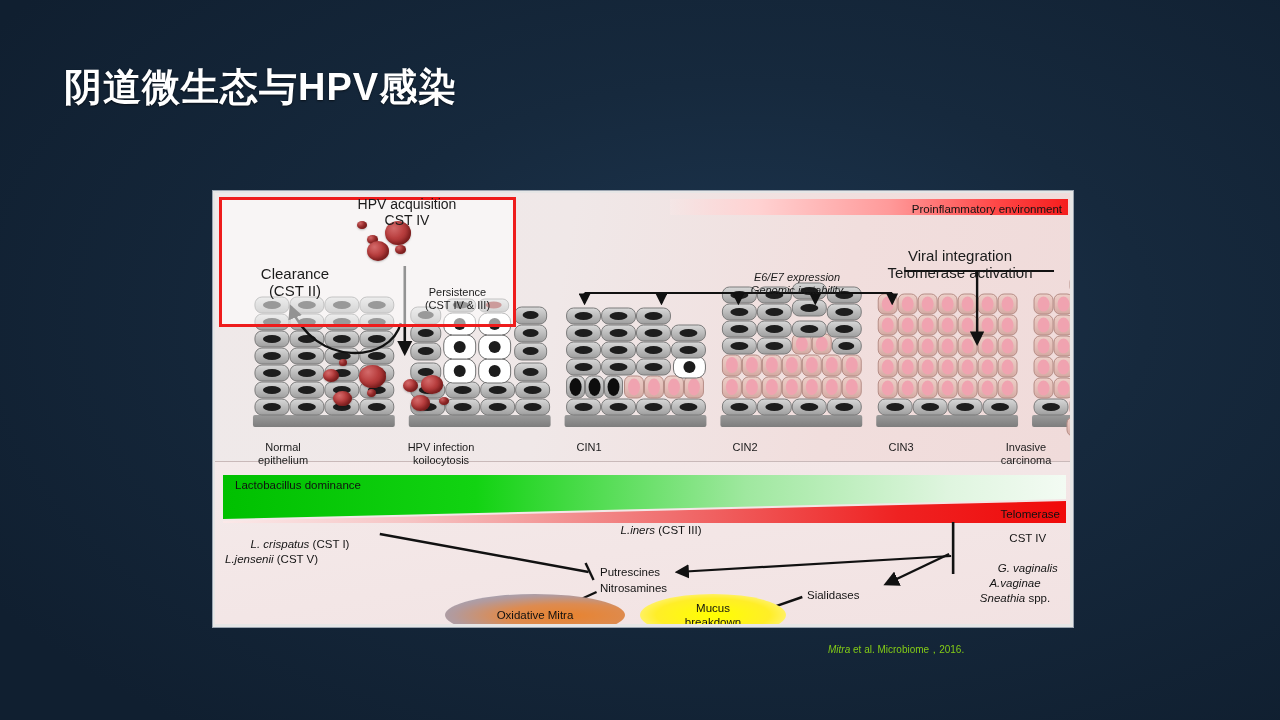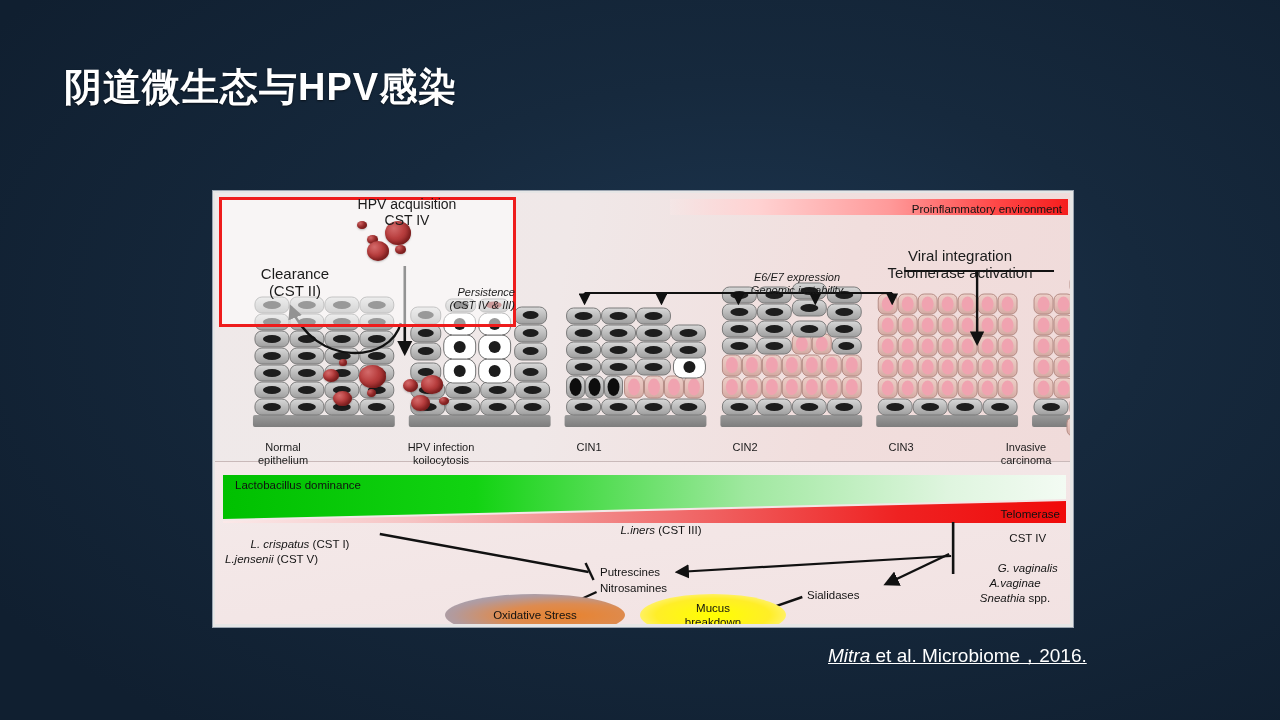--- a/index.html
+++ b/index.html
@@ -62,21 +62,21 @@
     width: 297px; height: 130px;
     border: 3px solid #ee1c1c;
     background: rgba(255,255,255,.55);
     z-index: 6;
   }
 
   .lbl { position: absolute; color: #1b1b1b; line-height: 1.15; white-space: pre; }
 
   #hpv-acq-label { left: 107px; top: 3px; width: 170px; text-align: center; font-size: 14px; z-index: 7; }
   #clearance-label { left: 30px; top: 72px; width: 100px; text-align: center; font-size: 15px; z-index: 7; }
-  #persistence-label { left: 185px; top: 93px; width: 115px; text-align: right; font-size: 11px; z-index: 7; font-style: italic; }
+  #persistence-label { left: 185px; top: 93px; width: 115px; text-align: center; font-size: 11px; z-index: 7; }
 
   
   .virion {
     position: absolute;
     border-radius: 50%;
     background:
       radial-gradient(circle at 34% 30%, #d36a6a 0%, #b93f3f 42%, #8e2323 100%);
     box-shadow: inset -2px -2px 4px rgba(90,15,15,.65), 0 1px 2px rgba(0,0,0,.25);
     z-index: 7;
   }
@@ -160,23 +160,22 @@
   }
   #mucus-oval {
     left: 425px; top: 132px; width: 146px; height: 42px;
     border-radius: 50%;
     background: radial-gradient(ellipse at 50% 50%, #ffff00 0%, #ffee28 55%, #fff38a 82%, #fdf9cf 100%);
   }
 
   
   #citation {
     position: absolute; left: 828px; top: 643px;
-    font-size: 19px; color: #ffffff;
+    font-size: 10px; color: #84cc16;
     white-space: nowrap;
-    text-decoration: underline;
   }
   #citation .ital { font-style: italic; }
 </style>
 </head>
 <body>
 
 <div id="slide-title">阴道微生态与HPV感染</div>
 
 <div id="figure-frame">
   <div id="figure-canvas">
@@ -837,21 +836,21 @@
         <span class="ital">L.iners</span> (CST III)
       </div>
       <div class="bot-lbl" id="cst4-label">
         <span>CST IV</span><br>
         <span class="ital">G. vaginalis</span><br><span class="ital">A.vaginae</span><br><span class="ital">Sneathia</span> spp.
       </div>
       <div class="bot-lbl" id="putres-label">Putrescines
 Nitrosamines</div>
       <div class="bot-lbl" id="sialid-label">Sialidases</div>
 
-      <div class="oval" id="oxidative-oval">Oxidative Stress</div>
+      <div class="oval" id="oxidative-oval">Oxidative Mitra</div>
       <div class="oval" id="mucus-oval">Mucus
 breakdown</div>
     </div>
 
   </div>
 </div>
 
 <div id="citation">
   <span class="ital">Mitra</span><span> et al. Microbiome，2016.</span>
 </div>

